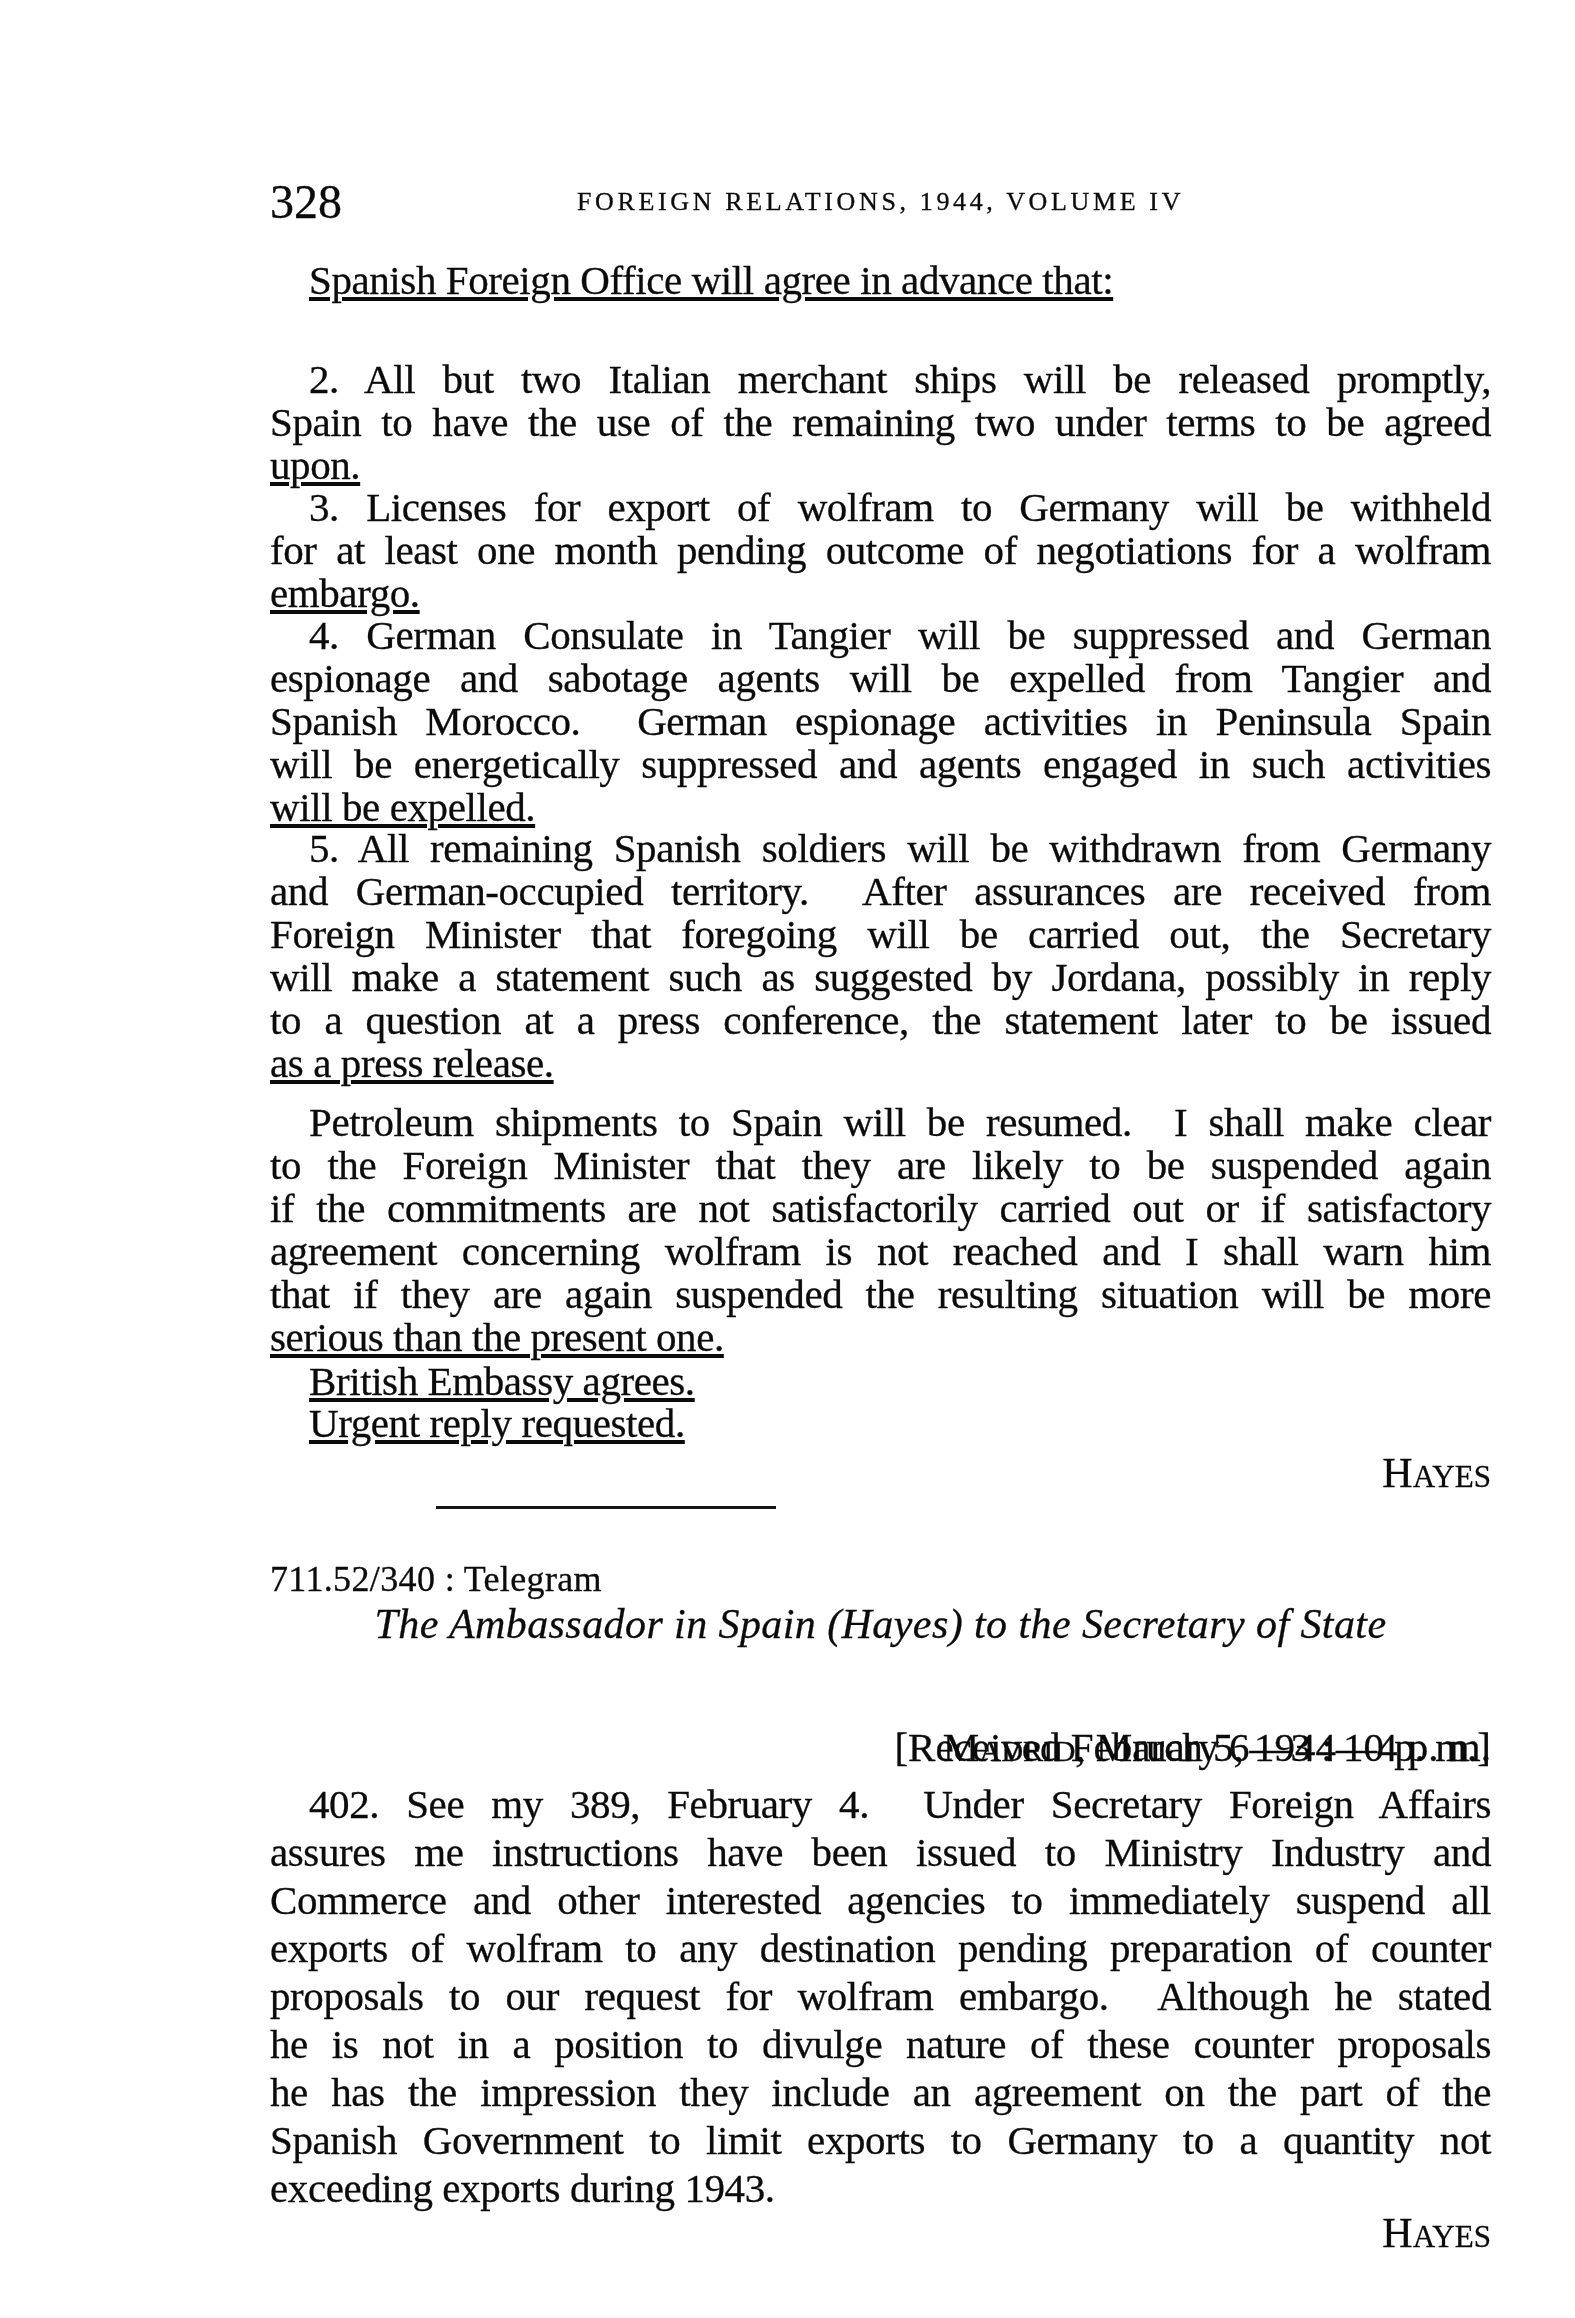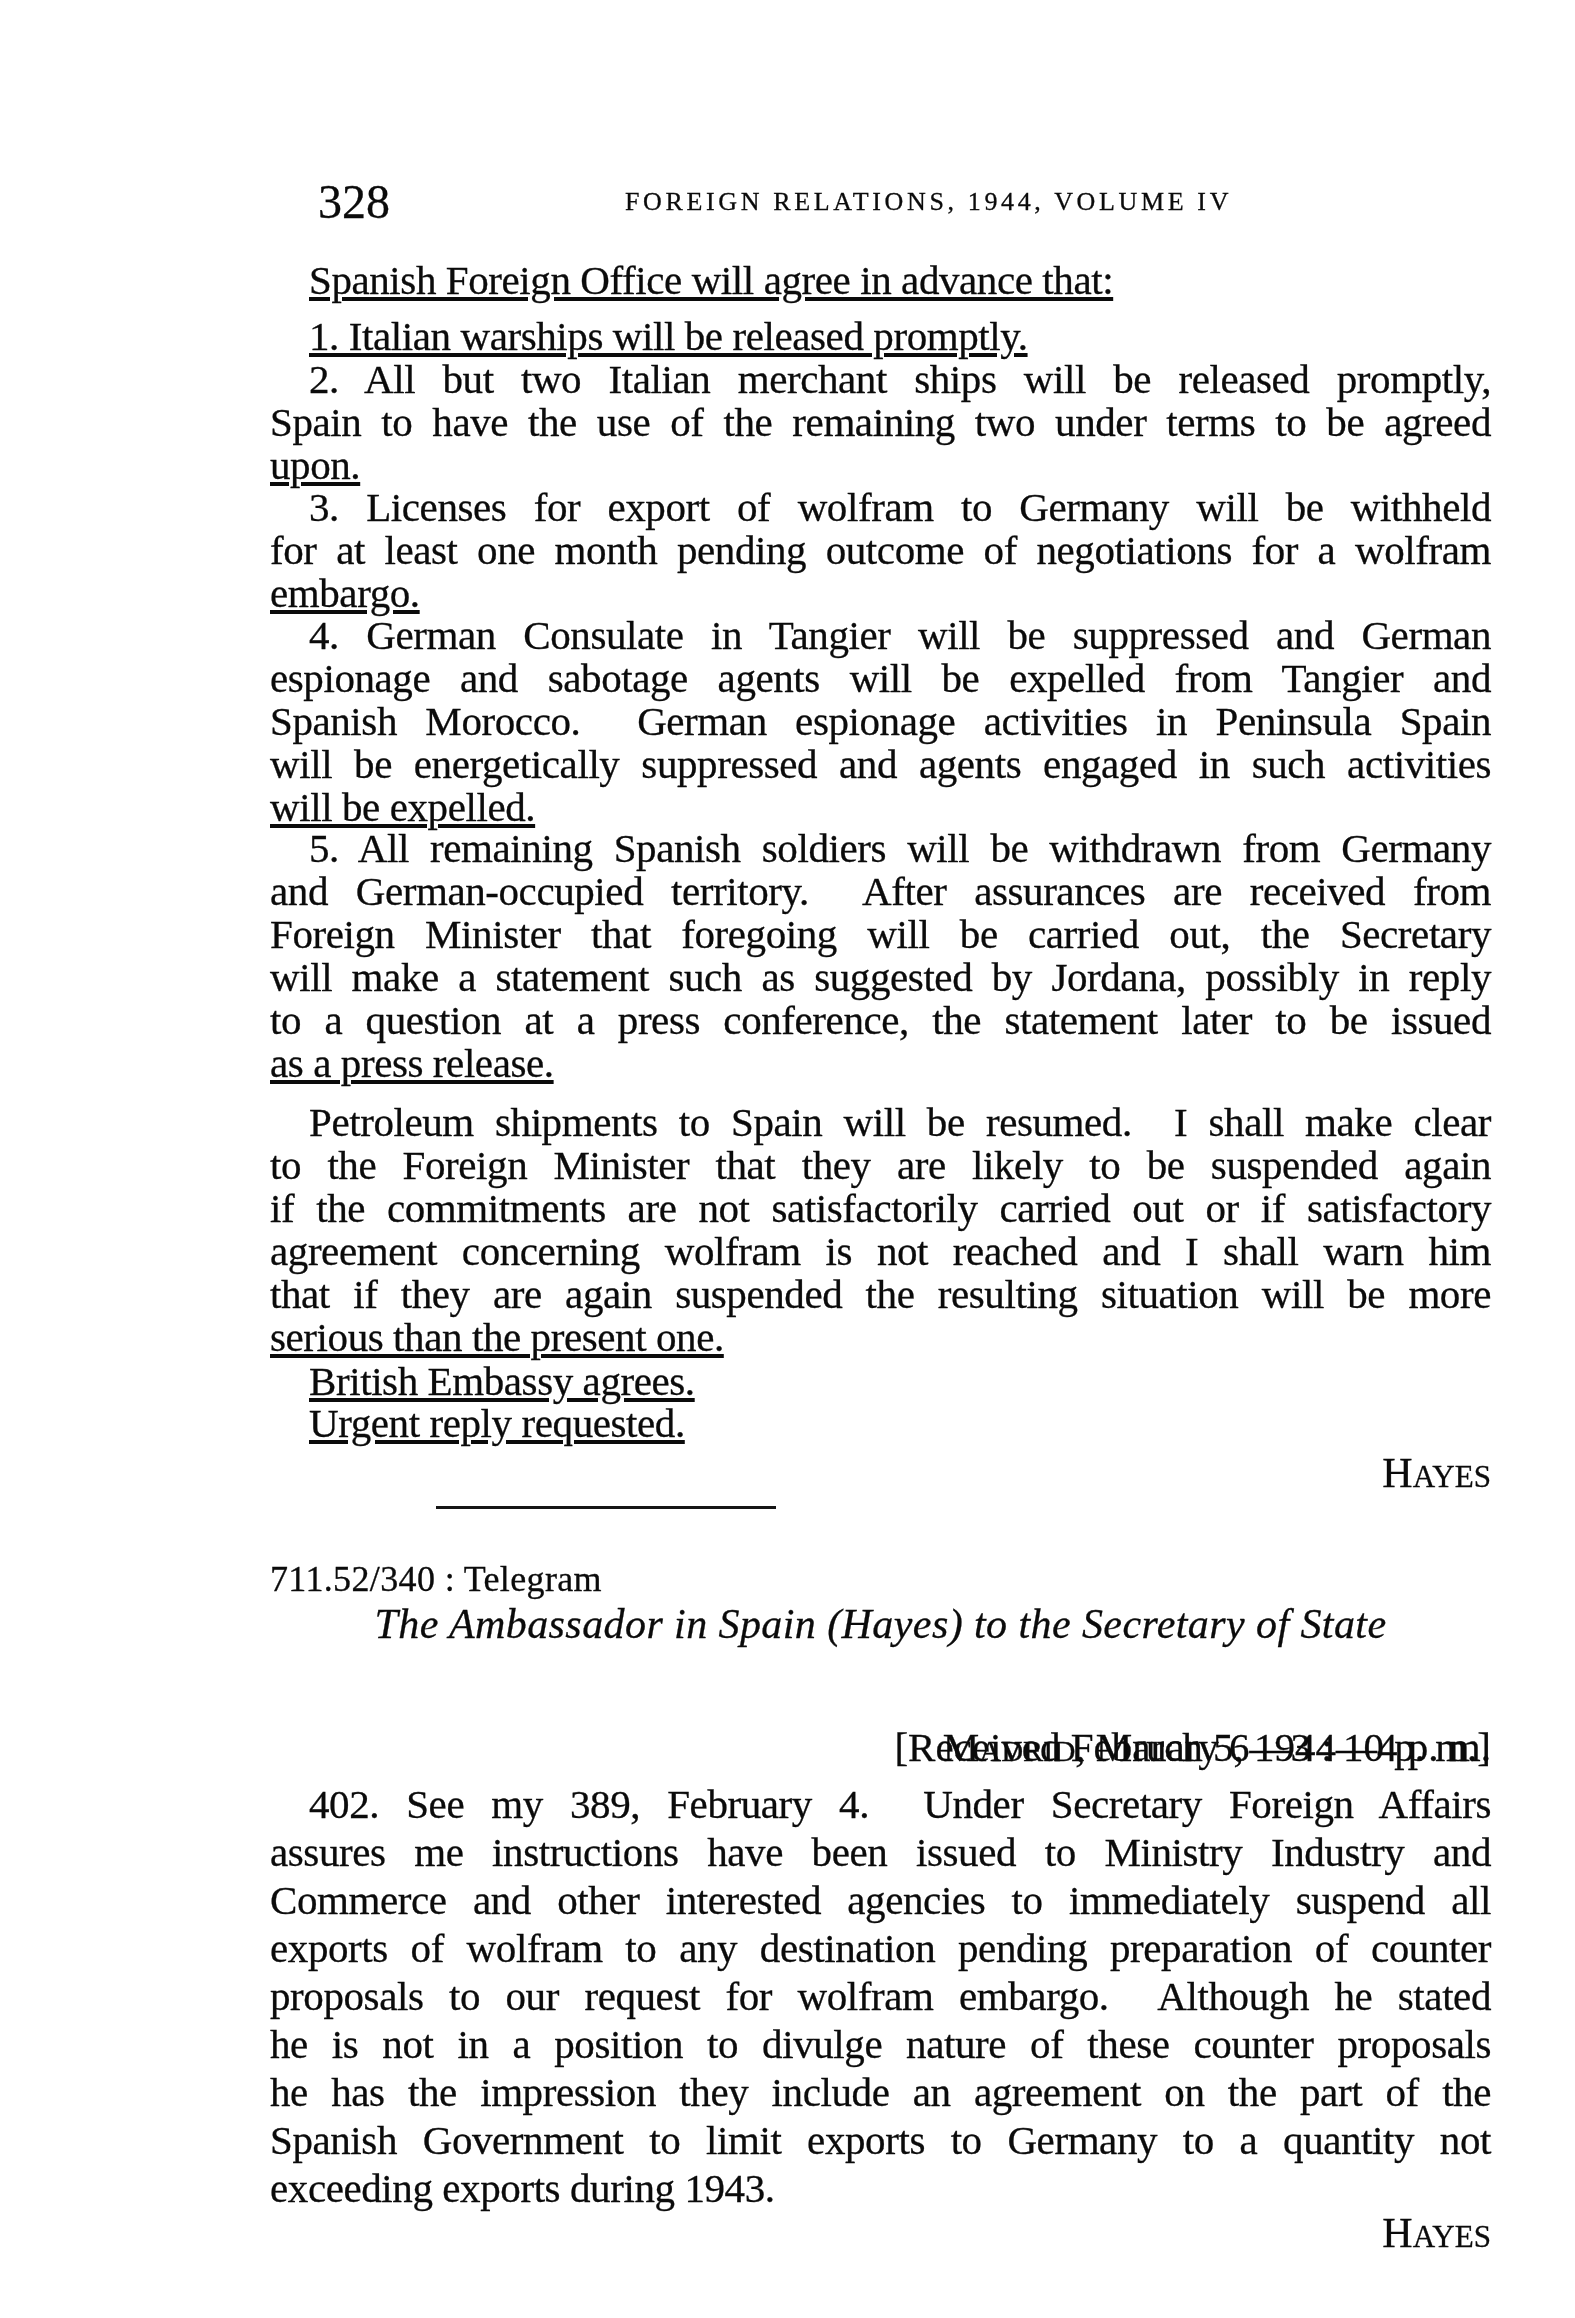--- a/index.html
+++ b/index.html
@@ -25,21 +25,21 @@
   
   .l2{
     height:48px;line-height:48px;font-size:41px;
     letter-spacing:-0.01em;
     text-align:justify;text-align-last:justify;
     white-space:pre-wrap;
   }
   .l2.last{text-align-last:left;}
   .l2.indent{text-indent:39px;}
 
-  .hdr{height:51px;line-height:51px;margin-left:48px;}
+  .hdr{height:51px;line-height:51px;}
   .pageno{position:absolute;left:0;top:0;font-size:48px;line-height:51px;}
   .runtitle{
     position:absolute;left:0;right:0;top:0;text-align:center;
     font-size:26px;line-height:51px;letter-spacing:0.14em;
   }
   .sig{height:48px;line-height:48px;font-size:42px;text-align:right;font-family:Liberation Serif, serif;}
   .scr{font-size:0.74em;}
   .rule{position:absolute;left:436px;width:340px;height:2.8px;background:#161616;}
   .citation{font-size:36px;line-height:32px;height:32px;text-align:left;letter-spacing:0.01em;}
   .heading{
@@ -57,23 +57,20 @@
 
   <div class="block hdr" style="top:176px">
     <span class="pageno">328</span>
     <span class="runtitle">FOREIGN RELATIONS, 1944, VOLUME IV</span>
   </div>
 
   <div class="block" style="top:259px">
     <div class="l last indent">Spanish Foreign Office will agree in advance that:</div>
   </div>
 
-  <div class="block" style="top:315px">
-    <div class="l last indent">1. Italian warships will be released promptly.</div>
-  </div>
 
   <div class="block" style="top:358px">
     <div class="l indent">2. All but two Italian merchant ships will be released promptly,</div>
     <div class="l">Spain to have the use of the remaining two under terms to be agreed</div>
     <div class="l last">upon.</div>
   </div>
 
   <div class="block" style="top:486px">
     <div class="l indent">3. Licenses for export of wolfram to Germany will be withheld</div>
     <div class="l">for at least one month pending outcome of negotiations for a wolfram</div>

